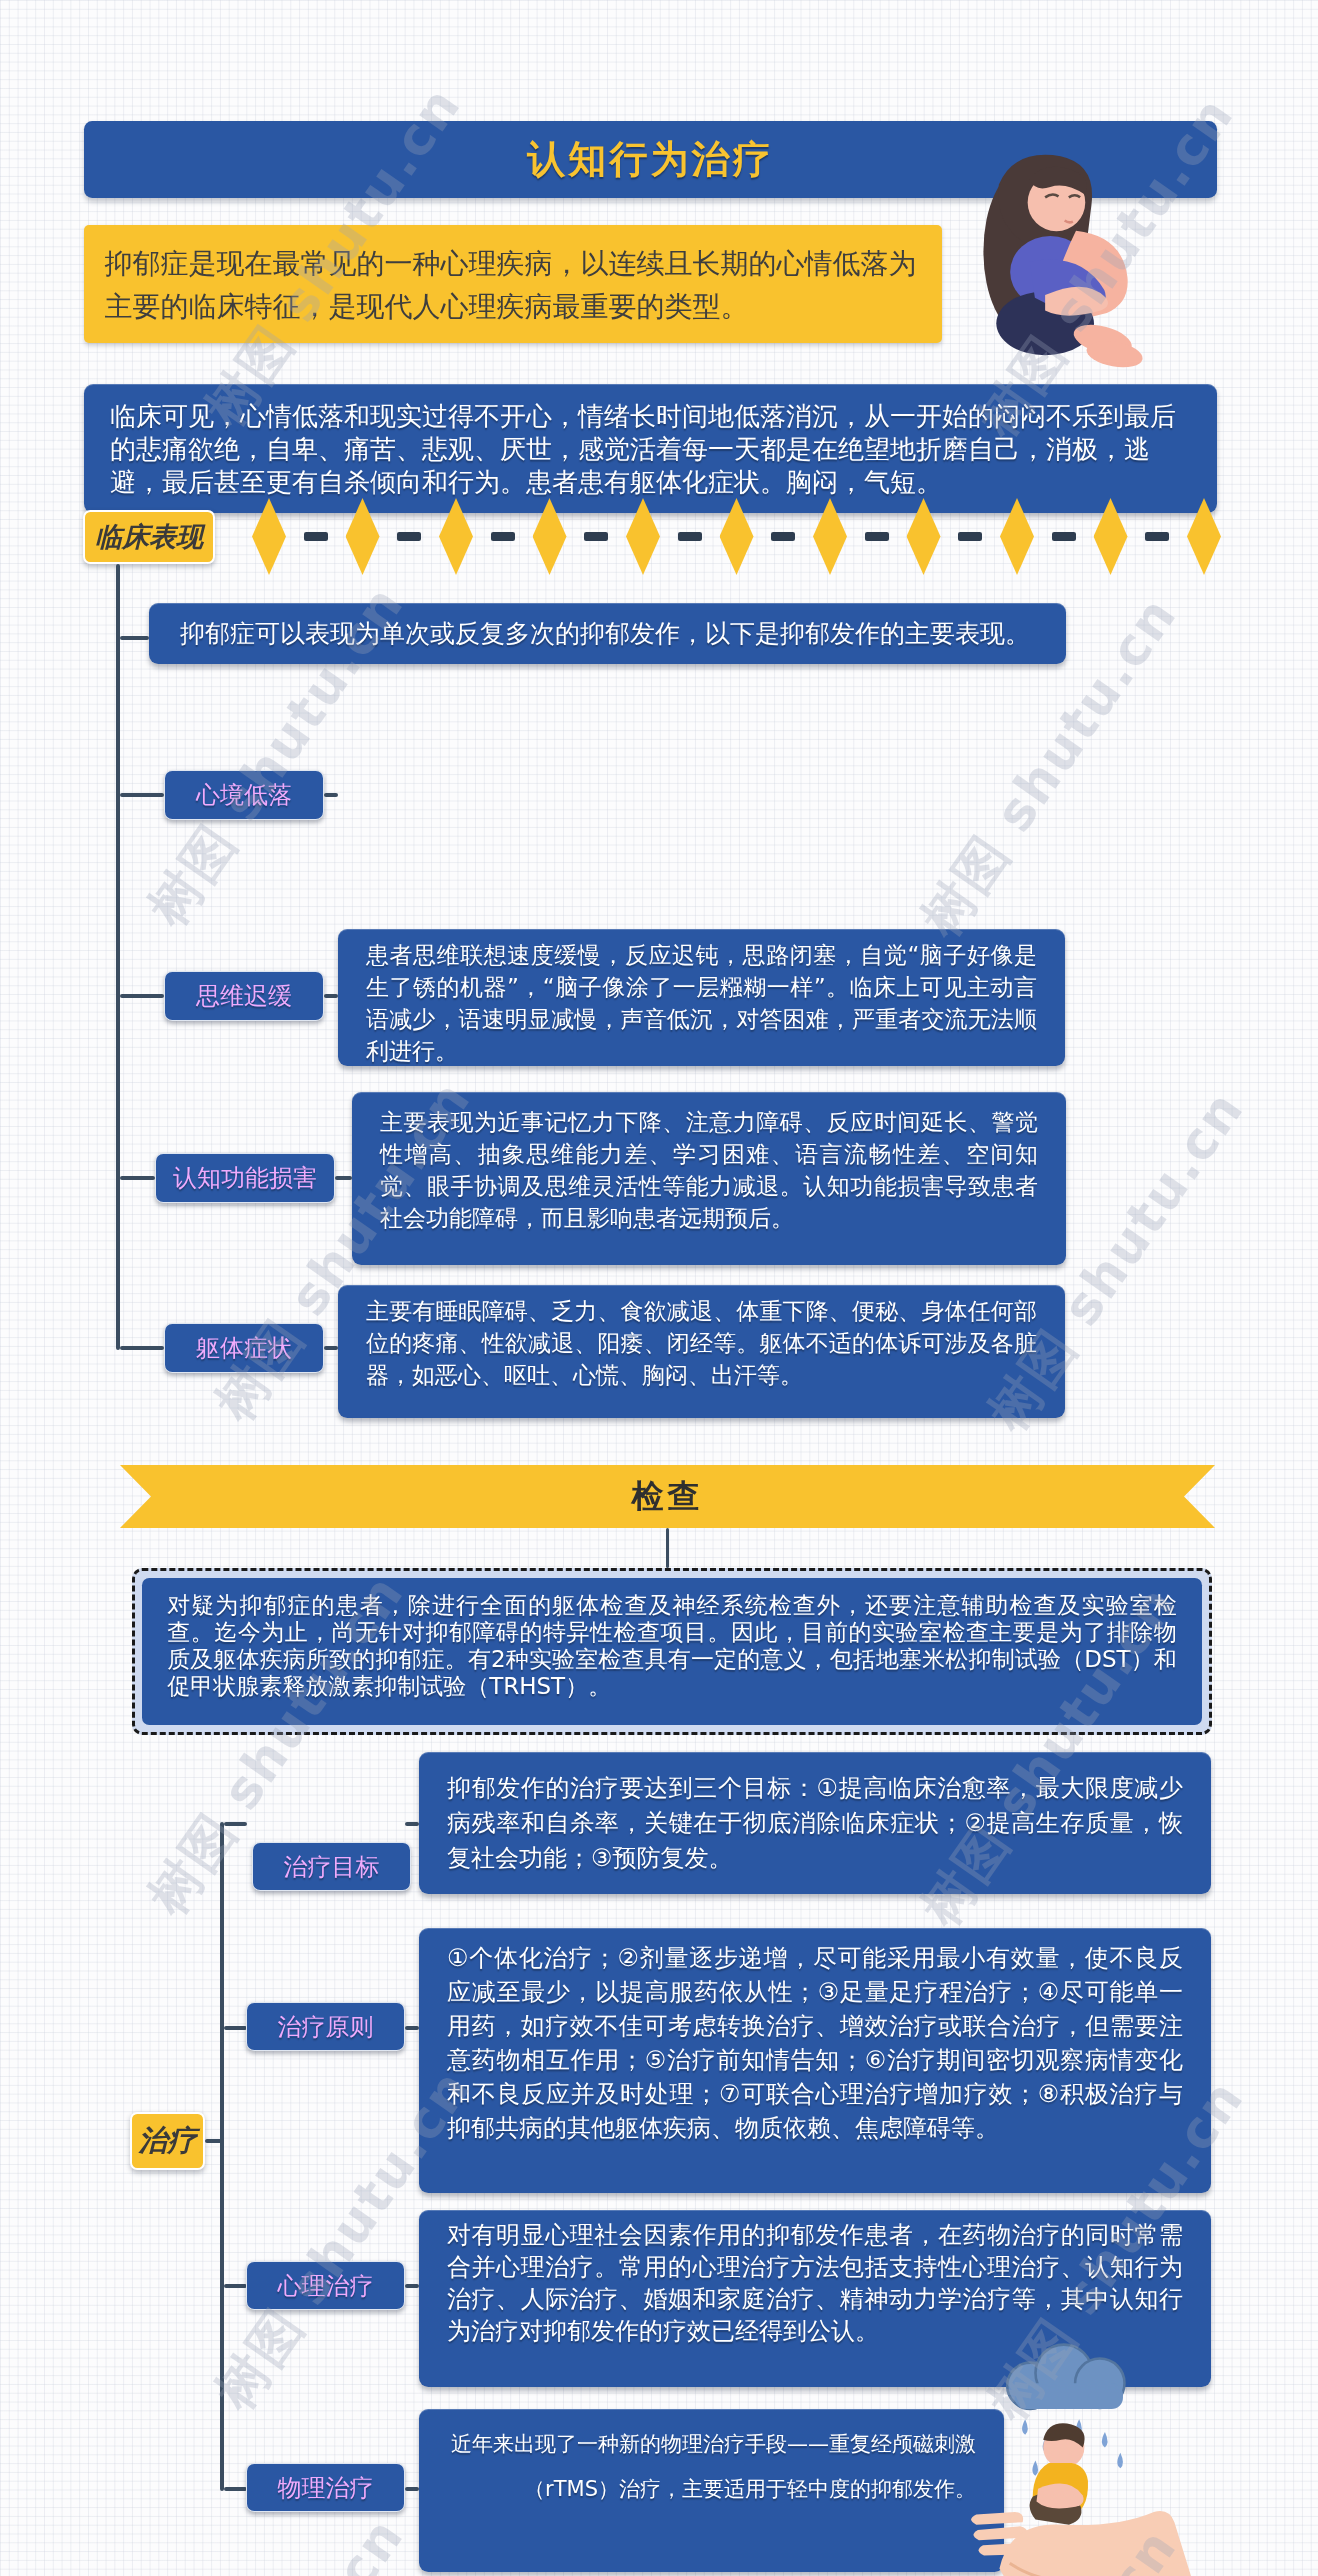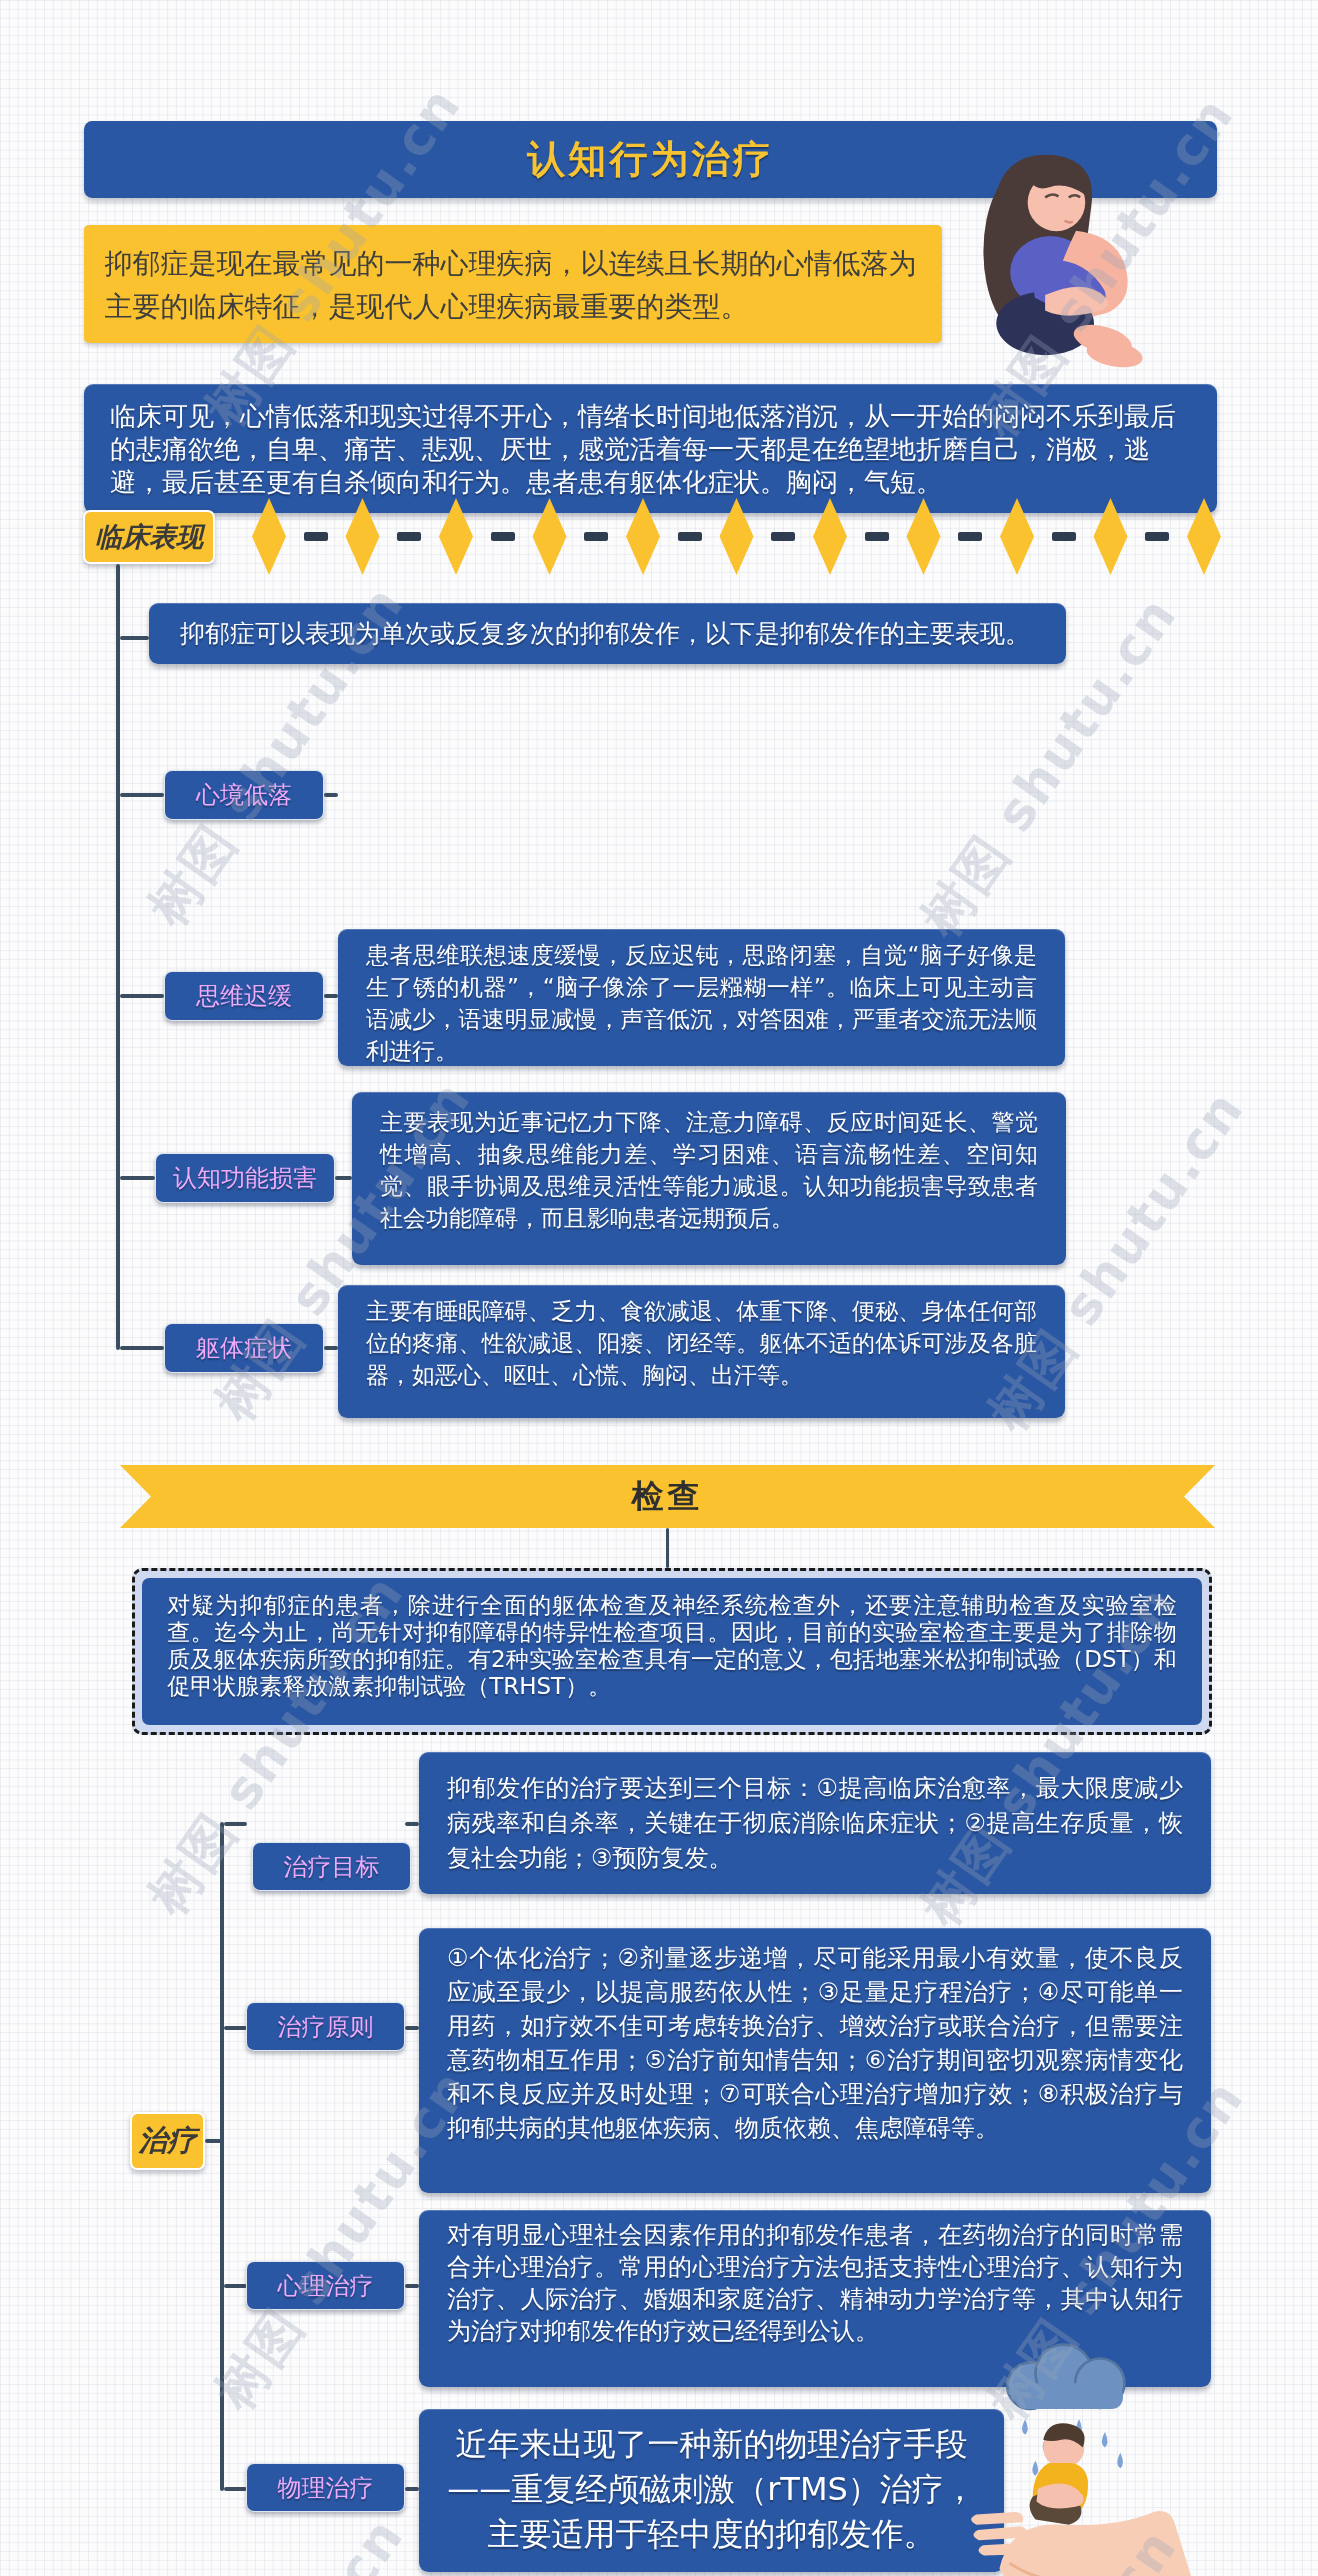--- a/index.html
+++ b/index.html
@@ -167,21 +167,21 @@
   <div class="abs content" style="left:419px;top:1928px;width:792px;height:265px;padding:13.4px 28px;font-size:24px;line-height:34px;">①个体化治疗；②剂量逐步递增，尽可能采用最小有效量，使不良反应减至最少，以提高服药依从性；③足量足疗程治疗；④尽可能单一用药，如疗效不佳可考虑转换治疗、增效治疗或联合治疗，但需要注意药物相互作用；⑤治疗前知情告知；⑥治疗期间密切观察病情变化和不良反应并及时处理；⑦可联合心理治疗增加疗效；⑧积极治疗与抑郁共病的其他躯体疾病、物质依赖、焦虑障碍等。</div>
 
   <div class="abs bnode" style="left:246px;top:2261px;width:159px;height:49px;">
     <span>心理治疗</span>
   </div>
   <div class="abs content" style="left:419px;top:2210px;width:792px;height:177px;padding:8.8px 28px;font-size:24px;line-height:32px;">对有明显心理社会因素作用的抑郁发作患者，在药物治疗的同时常需合并心理治疗。常用的心理治疗方法包括支持性心理治疗、认知行为治疗、人际治疗、婚姻和家庭治疗、精神动力学治疗等，其中认知行为治疗对抑郁发作的疗效已经得到公认。</div>
 
   <div class="abs bnode" style="left:246px;top:2463px;width:159px;height:49px;">
     <span>物理治疗</span>
   </div>
-  <div class="abs content" style="left:419px;top:2409px;width:585px;height:163px;padding:13.4px 28px;font-size:32px;line-height:45px;text-align:center;">近年来出现了一种新的物理治疗手段——重复经颅磁刺激（rTMS）治疗，主要适用于轻中度的抑郁发作。</div>
+  <div class="abs content" style="left:419px;top:2409px;width:585px;height:163px;padding:13.4px 28px;font-size:21px;line-height:45px;text-align:right;">近年来出现了一种新的物理治疗手段——重复经颅磁刺激（rTMS）治疗，主要适用于轻中度的抑郁发作。</div>
 
   <svg class="abs illus" style="left:948px;top:2342px;" width="247" height="278" viewBox="0 0 480 540">
     <g>
       <circle cx="160" cy="85" r="45" fill="#6d92c2" stroke="#53759f" stroke-width="5"></circle>
       <circle cx="225" cy="60" r="55" fill="#6d92c2" stroke="#53759f" stroke-width="5"></circle>
       <circle cx="295" cy="80" r="48" fill="#6d92c2" stroke="#53759f" stroke-width="5"></circle>
       <rect x="130" y="80" width="210" height="50" rx="22" fill="#6d92c2"></rect>
     </g>
     <g fill="#7fa3d6">
       <path d="M150 150 q10 22 0 30 q-12 -8 0 -30Z"></path>

